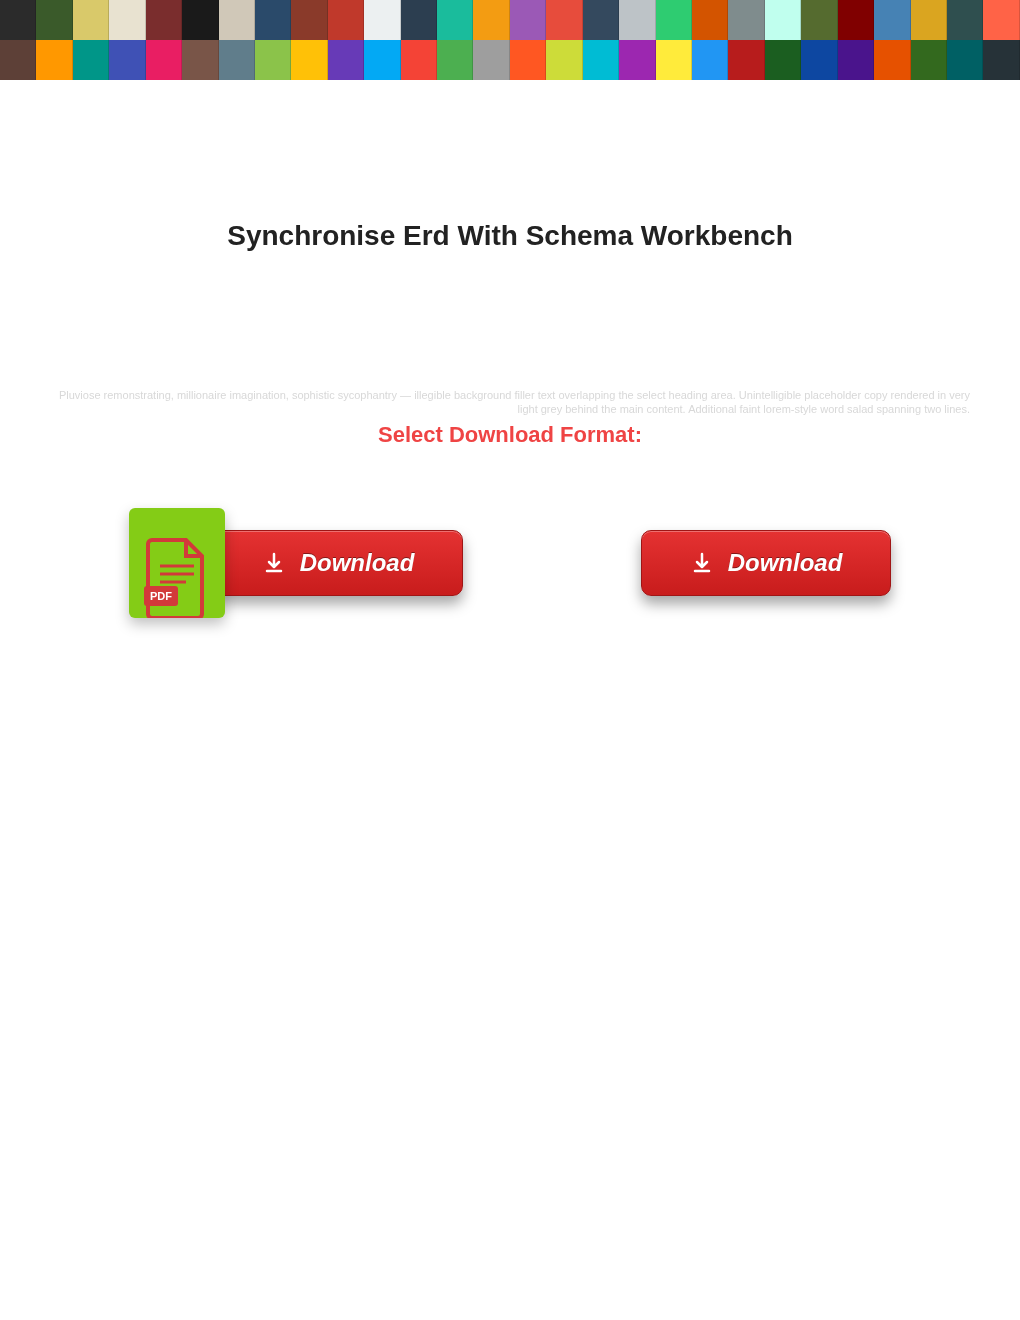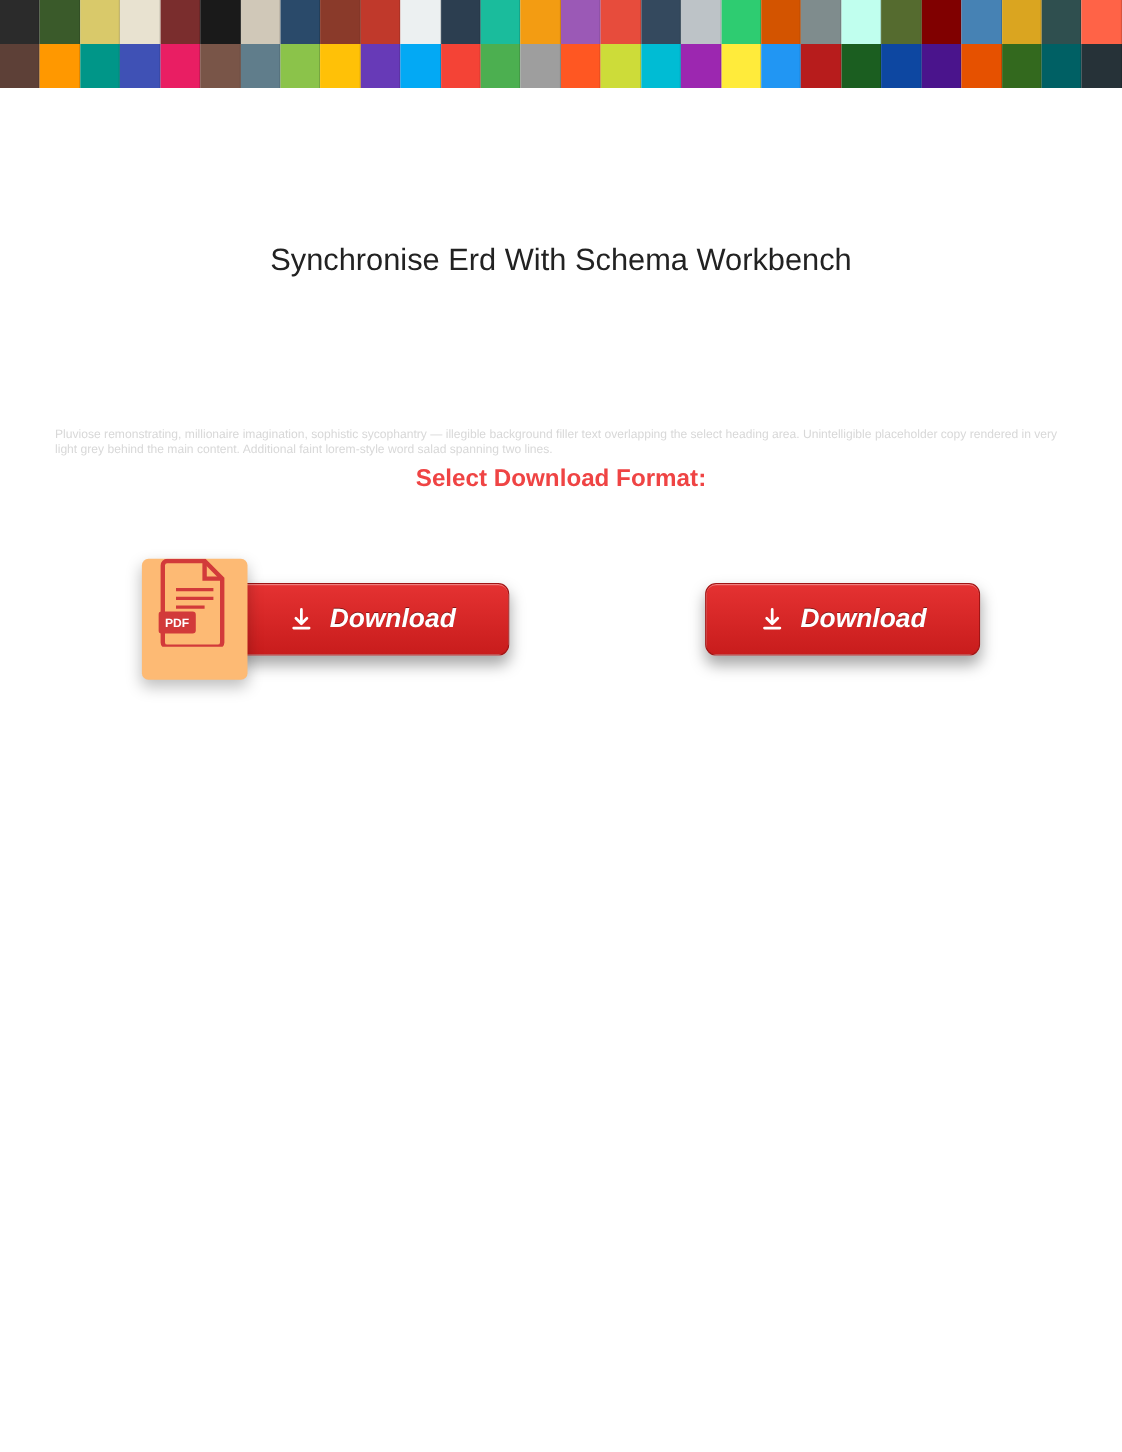--- a/index.html
+++ b/index.html
@@ -21,64 +21,64 @@
     flex: 1;
     display: flex;
   }
   .tile {
     flex: 1;
     border-right: 1px solid rgba(0,0,0,0.15);
   }
   .page-title {
     text-align: center;
     font-size: 28px;
-    font-weight: 400;
+    font-weight: 700;
     color: #222;
     margin-top: 140px;
   }
   .select-heading {
     text-align: center;
     font-size: 22px;
     font-weight: 700;
     color: #ef4444;
     margin-top: 170px;
     position: relative;
     z-index: 2;
   }
   .faint-text {
     position: absolute;
     top: 388px;
     left: 50px;
     right: 50px;
     font-size: 11px;
     line-height: 1.3;
     color: #d8d8d8;
-    text-align: left;
+    text-align: right;
     z-index: 1;
     word-break: break-word;
   }
   .buttons-row {
     display: flex;
     justify-content: space-around;
     padding: 0 40px;
     margin-top: 60px;
   }
   .dl-block {
     display: flex;
     align-items: center;
     gap: 0;
   }
   .file-icon-wrap {
     width: 96px;
     height: 110px;
-    background: #fdba74;
+    background: #84cc16;
     border-radius: 6px;
     box-shadow: 0 6px 14px rgba(0,0,0,0.25);
     display: flex;
-    align-items: flex-start;
+    align-items: flex-end;
     justify-content: center;
     position: relative;
     z-index: 3;
     margin-right: -12px;
   }
   .dl-button {
     background: linear-gradient(#e53232, #c81c1c);
     border: 1px solid #a01515;
     border-radius: 10px;
     height: 66px;

